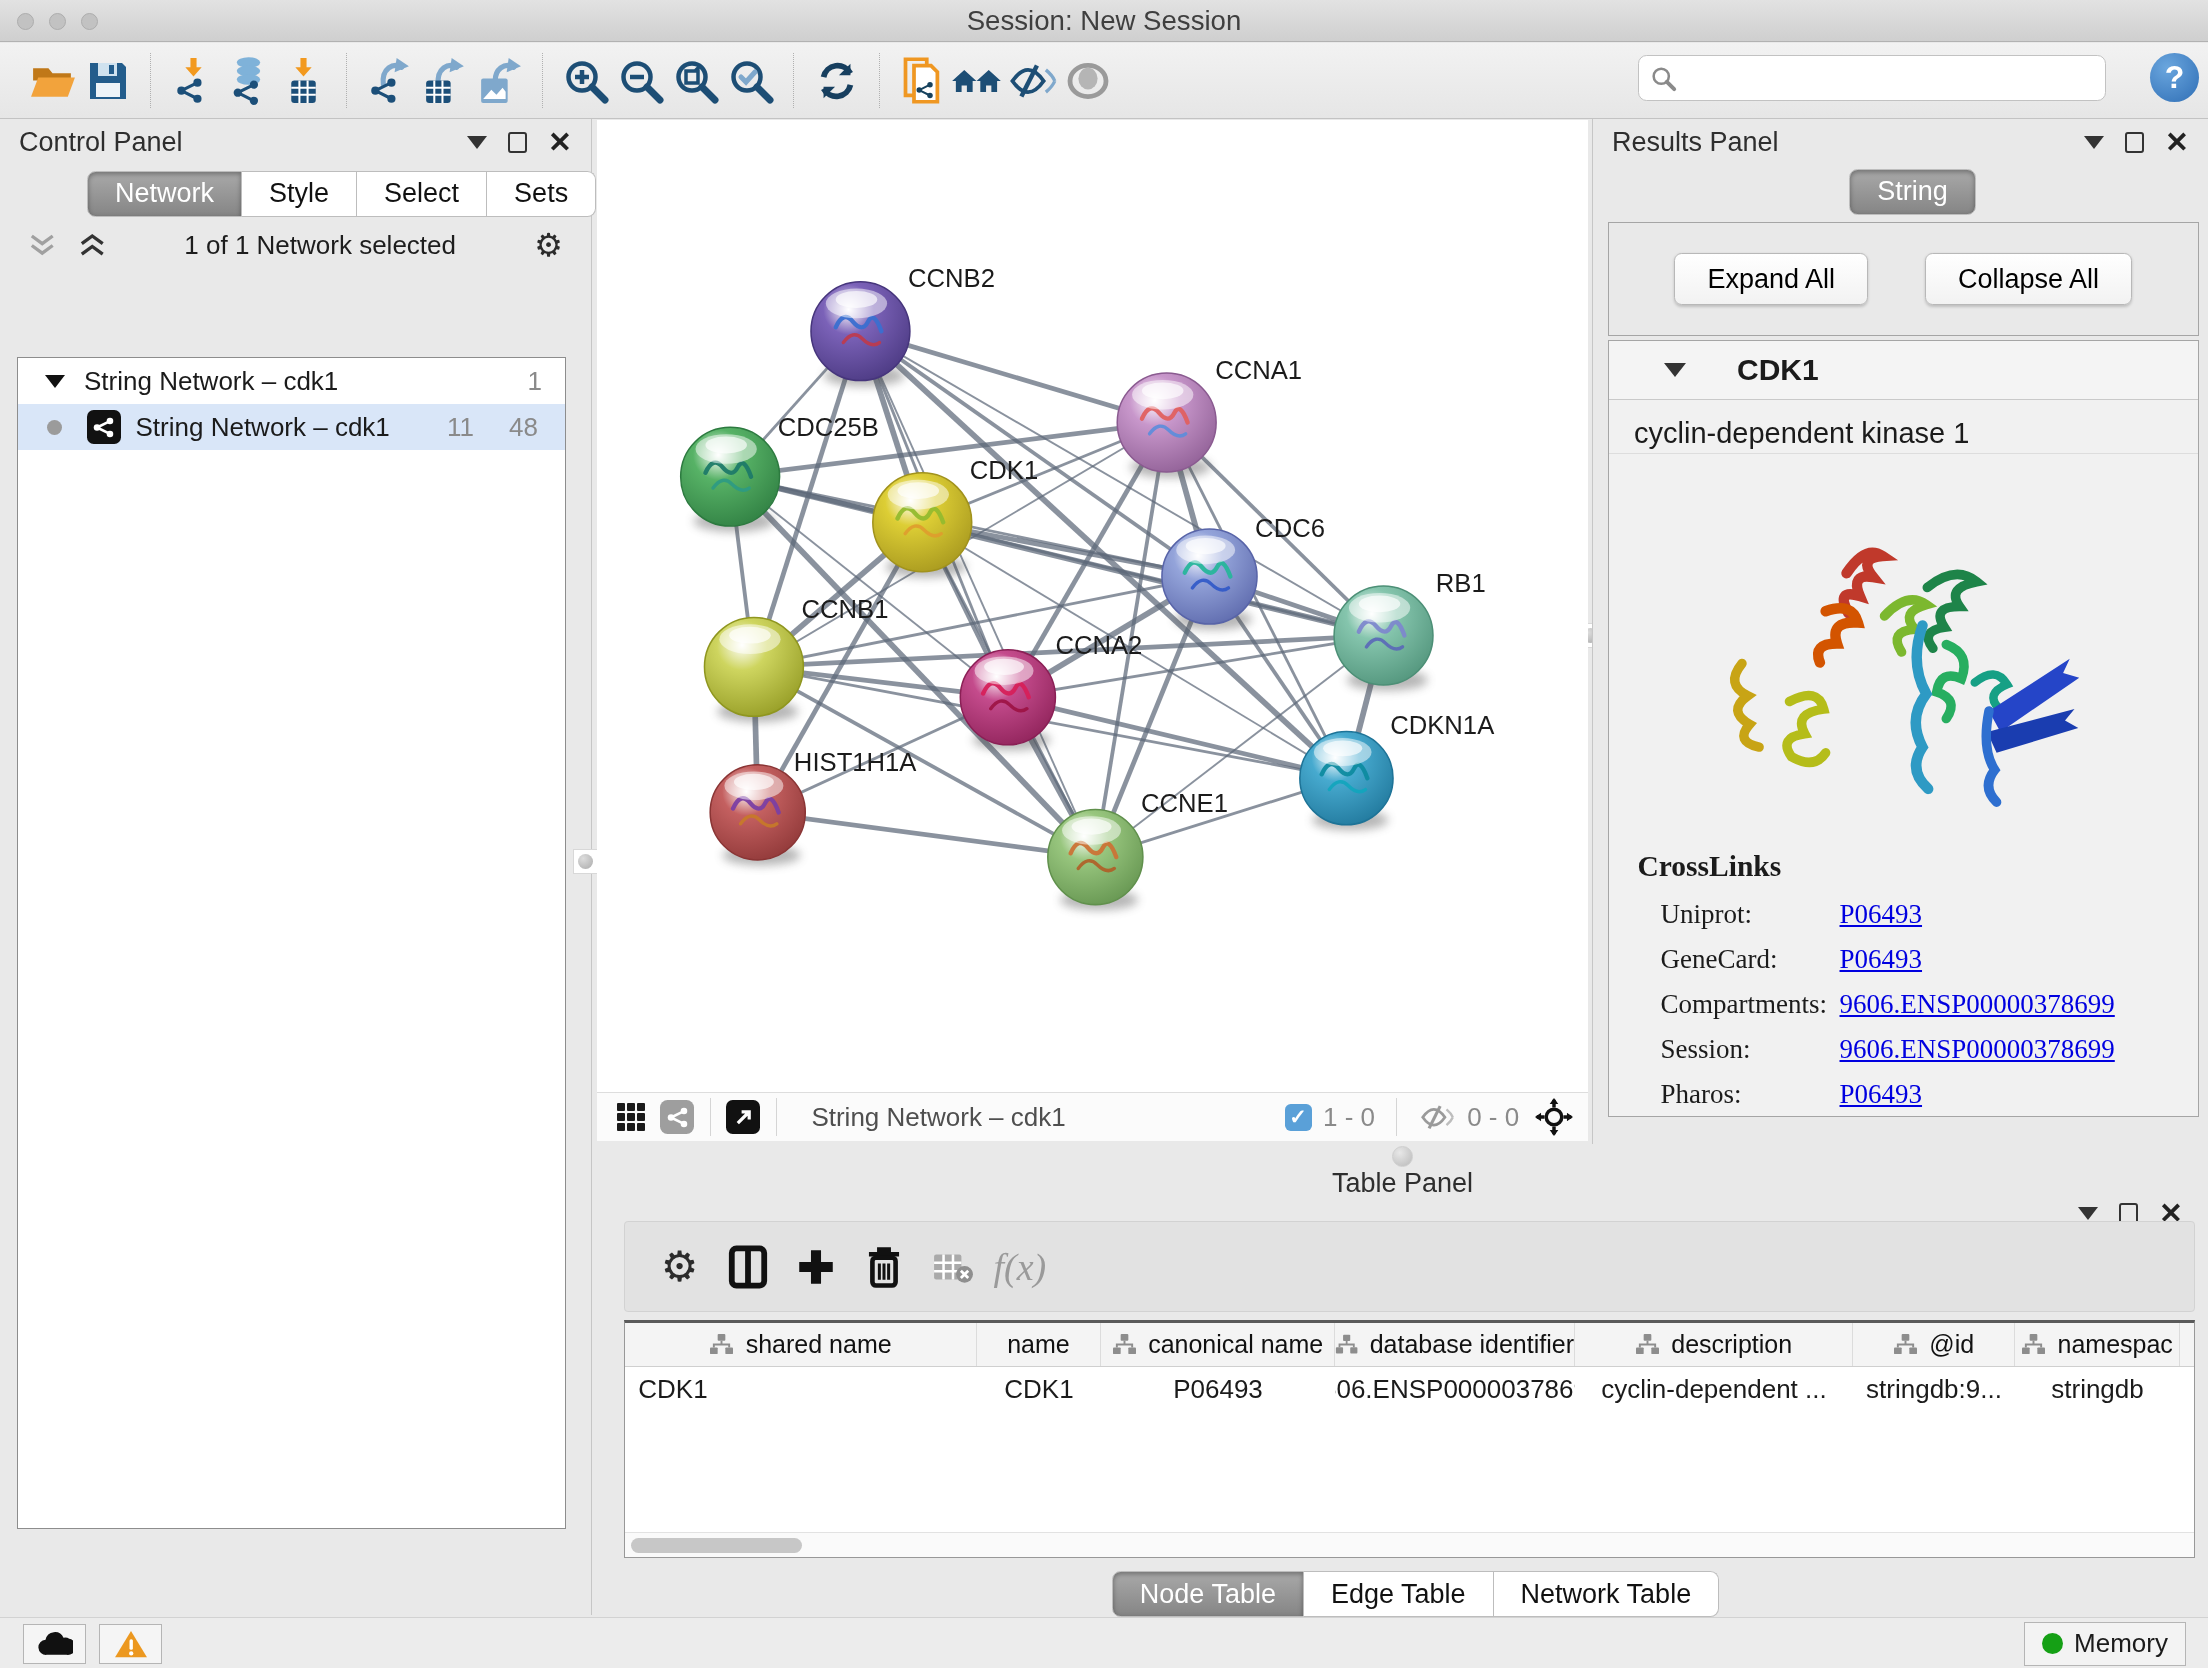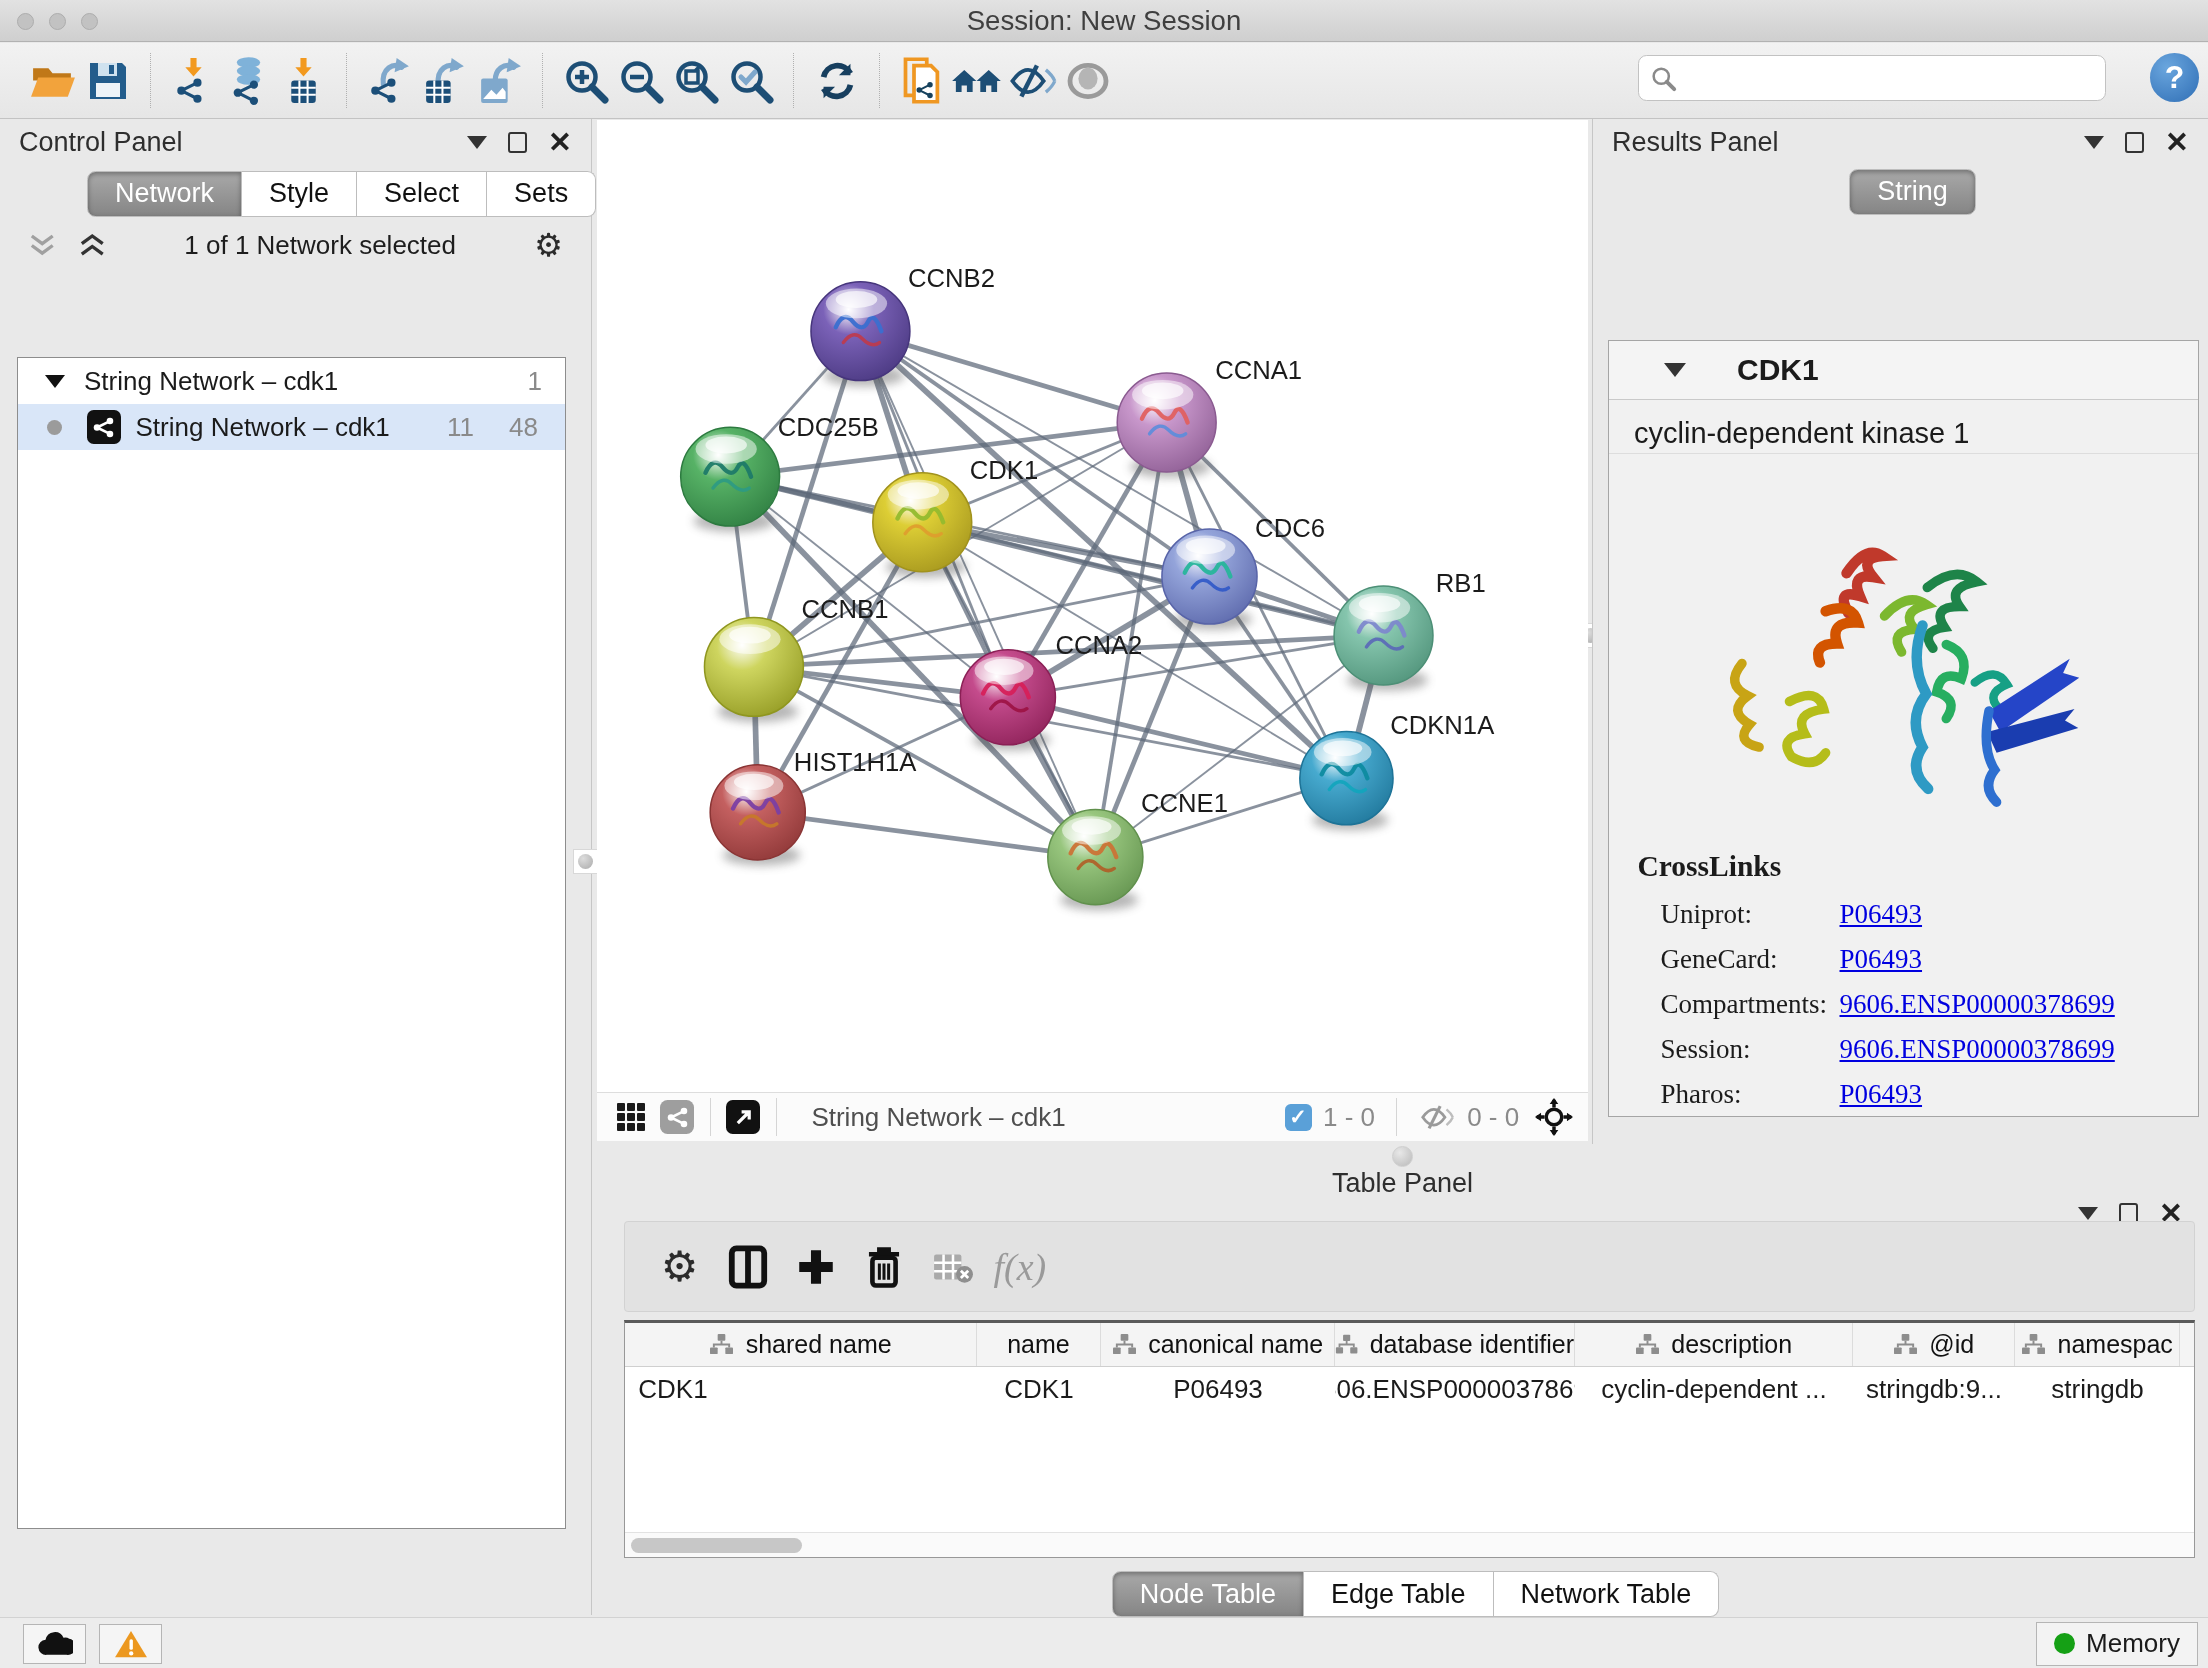--- a/index.html
+++ b/index.html
@@ -110,21 +110,21 @@
   .td { font-size:26px; display:flex; align-items:center; justify-content:center; overflow:hidden; white-space:nowrap; flex:none; cursor:default; }
   .td.left { justify-content:flex-start; padding-left:13.3px; }
   .hscroll { position:absolute; left:0; right:0; bottom:0; height:25px; background:#fafafa; border-top:1px solid #e2e2e2; }
   .hthumb { position:absolute; left:5.7px; top:4.8px; width:171px; height:15px; border-radius:7.6px; background:#c7c7c7; cursor:pointer; }
   .tp-tabs { position:absolute; left:0; right:0; top:403px; display:flex; justify-content:center; }
 
   
   .statusbar { position:absolute; left:0; top:1617px; width:2208px; height:51px; background:#ececec; border-top:1.9px solid #d2d2d2; }
   .sbtn { position:absolute; top:5.7px; width:63px; height:40px; background:#f5f5f5; border:1.9px solid #b5b5b5;
     display:flex; align-items:center; justify-content:center; cursor:pointer; }
-  .membtn { position:absolute; right:10px; top:3.8px; height:44px; background:#f3f3f3; border:1.9px solid #b5b5b5;
+  .membtn { position:absolute; right:22px; top:3.8px; height:44px; background:#f3f3f3; border:1.9px solid #b5b5b5;
     display:flex; align-items:center; gap:11.4px; padding:0 17px; font-size:26px; cursor:pointer; }
   .memdot { width:21px; height:21px; border-radius:50%; background:#15a015; }
   svg text { font-family:"Liberation Sans", sans-serif; }
 </style>
 </head>
 <body>
 
 <svg width="0" height="0" style="position:absolute">
   <defs>
     <symbol id="i-share" viewBox="0 0 32 32">
@@ -623,20 +623,24 @@
   <div class="phead">
     <div class="ptitle">Results Panel</div>
     <div class="pctrls">
       <div class="tri-down"></div>
       <div class="floatbox"></div>
       <div class="closex">✕</div>
     </div>
   </div>
   <div class="res-tab">
     <div class="tab active">String</div>
+  </div>
+  <div class="res-box">
+    <button class="wbtn">Expand All</button>
+    <button class="wbtn">Collapse All</button>
   </div>
   <div class="res-card">
     <div class="card-head">
       <div class="tri-down"></div>
       <div class="prot-name">CDK1</div>
     </div>
     <div class="prot-desc">cyclin-dependent kinase 1</div>
     <svg class="prot-img" width="399" height="342" viewBox="0 0 420 360">
       <g fill="none" stroke-linecap="round">
         <path d="M150 95 q20 -30 38 -18 q-26 2 -10 22 q-24 -4 -14 20 q-26 -8 -12 18" stroke="#c0392b" stroke-width="11"></path>

